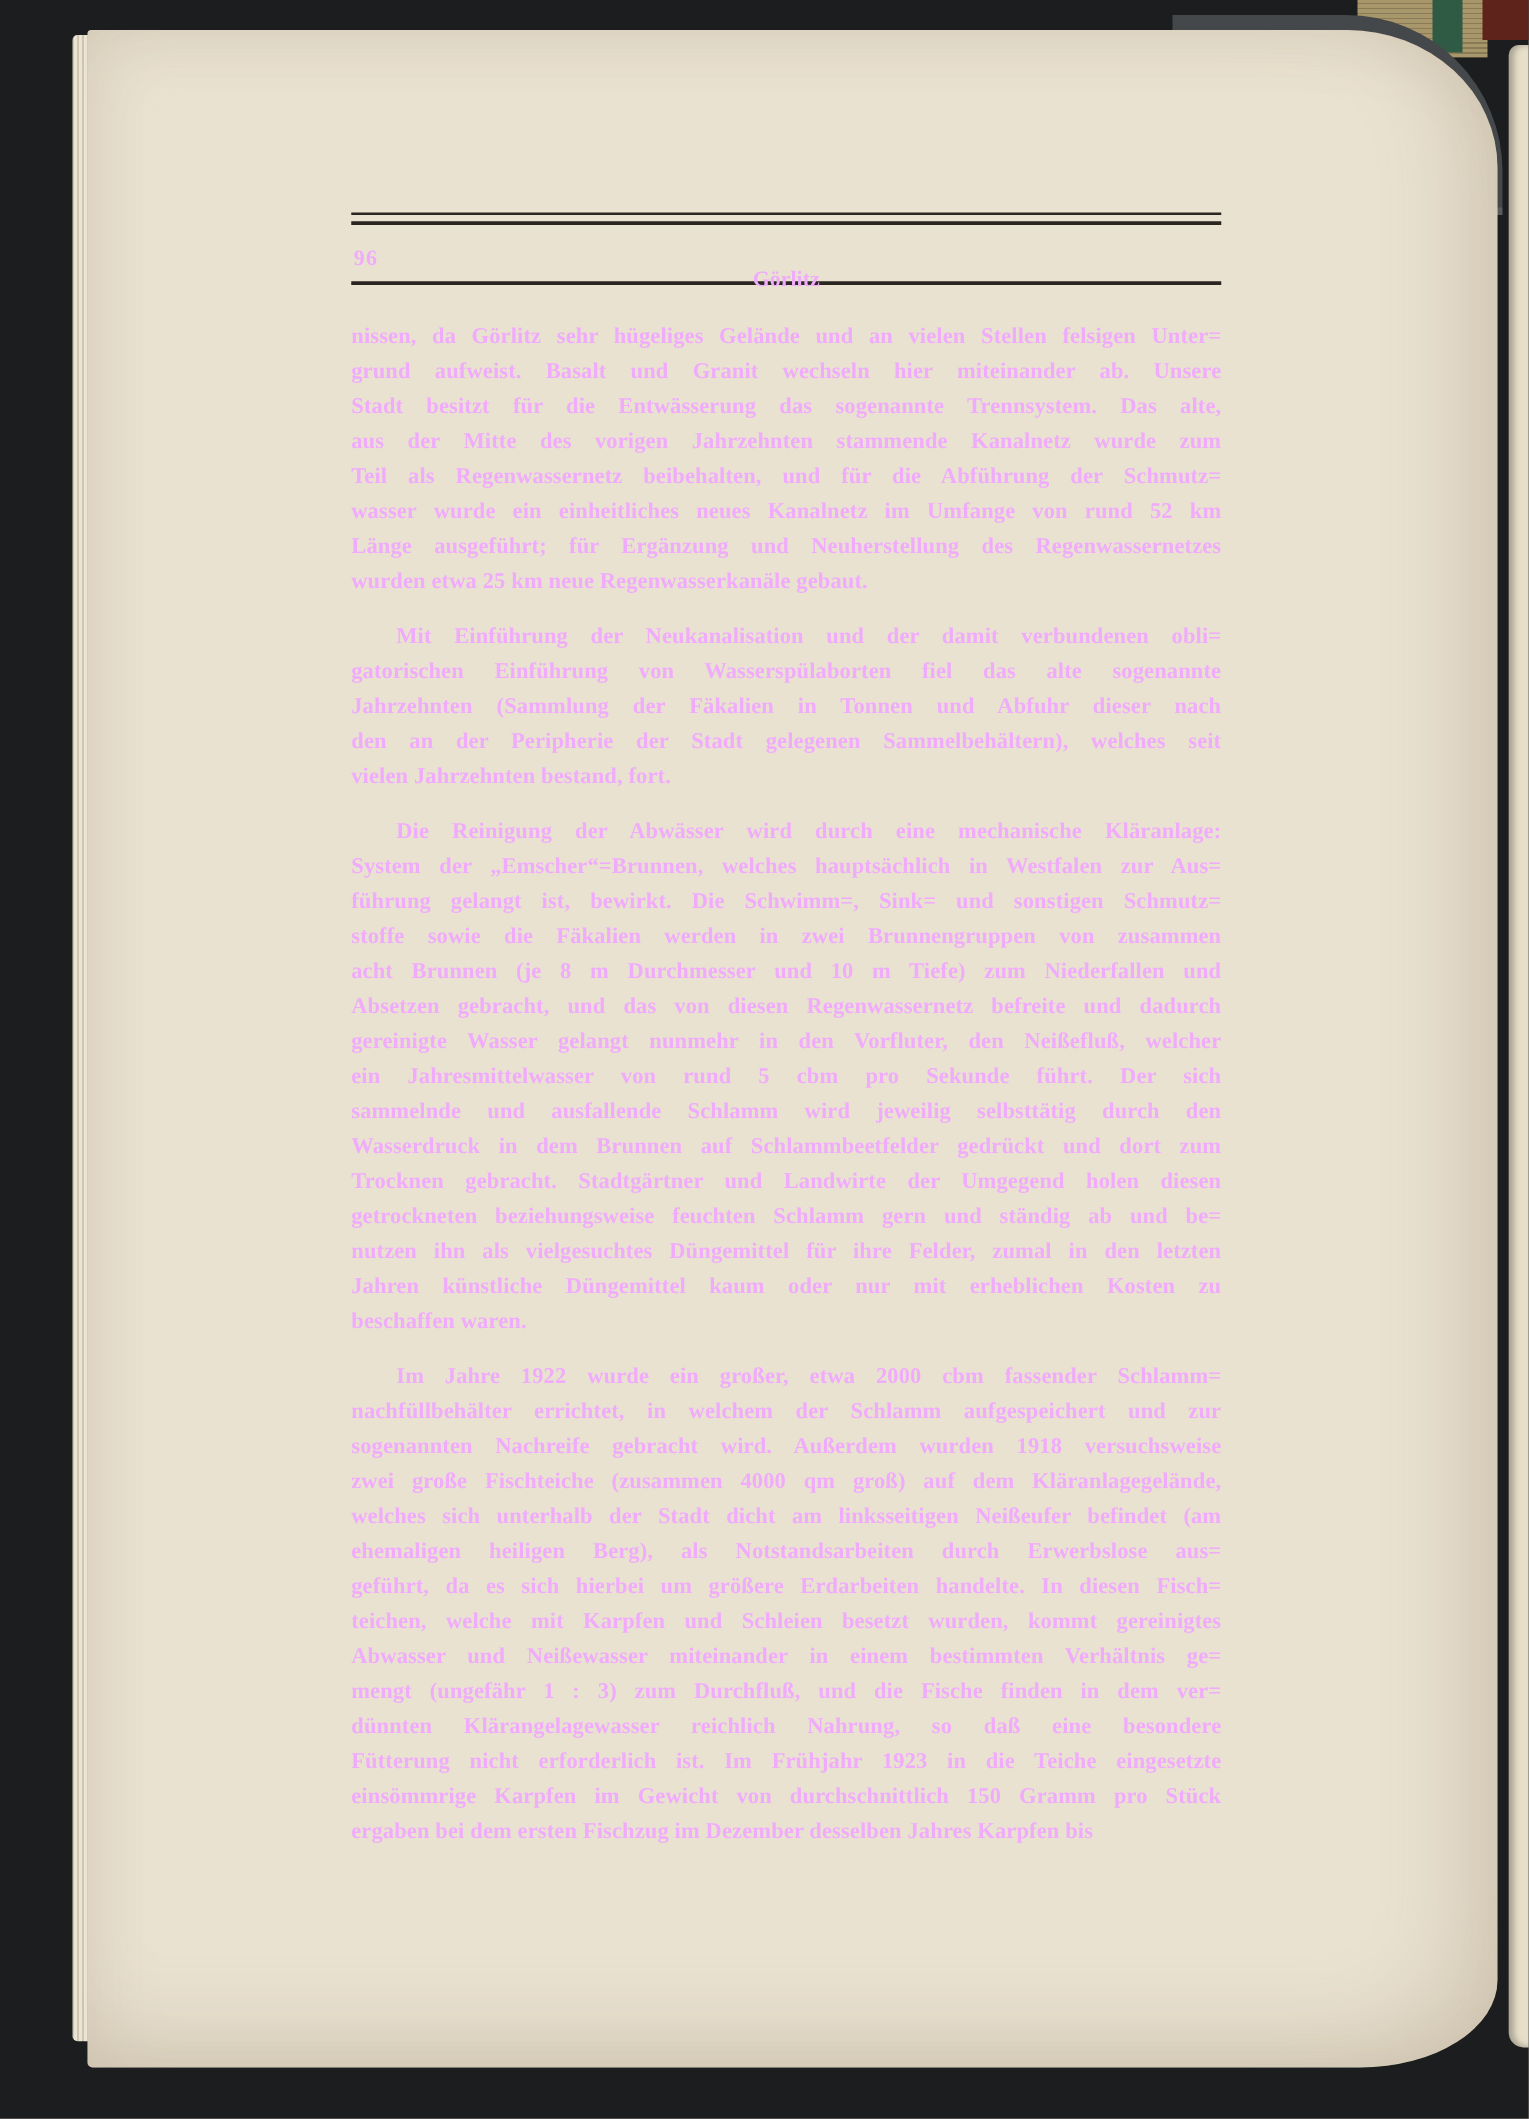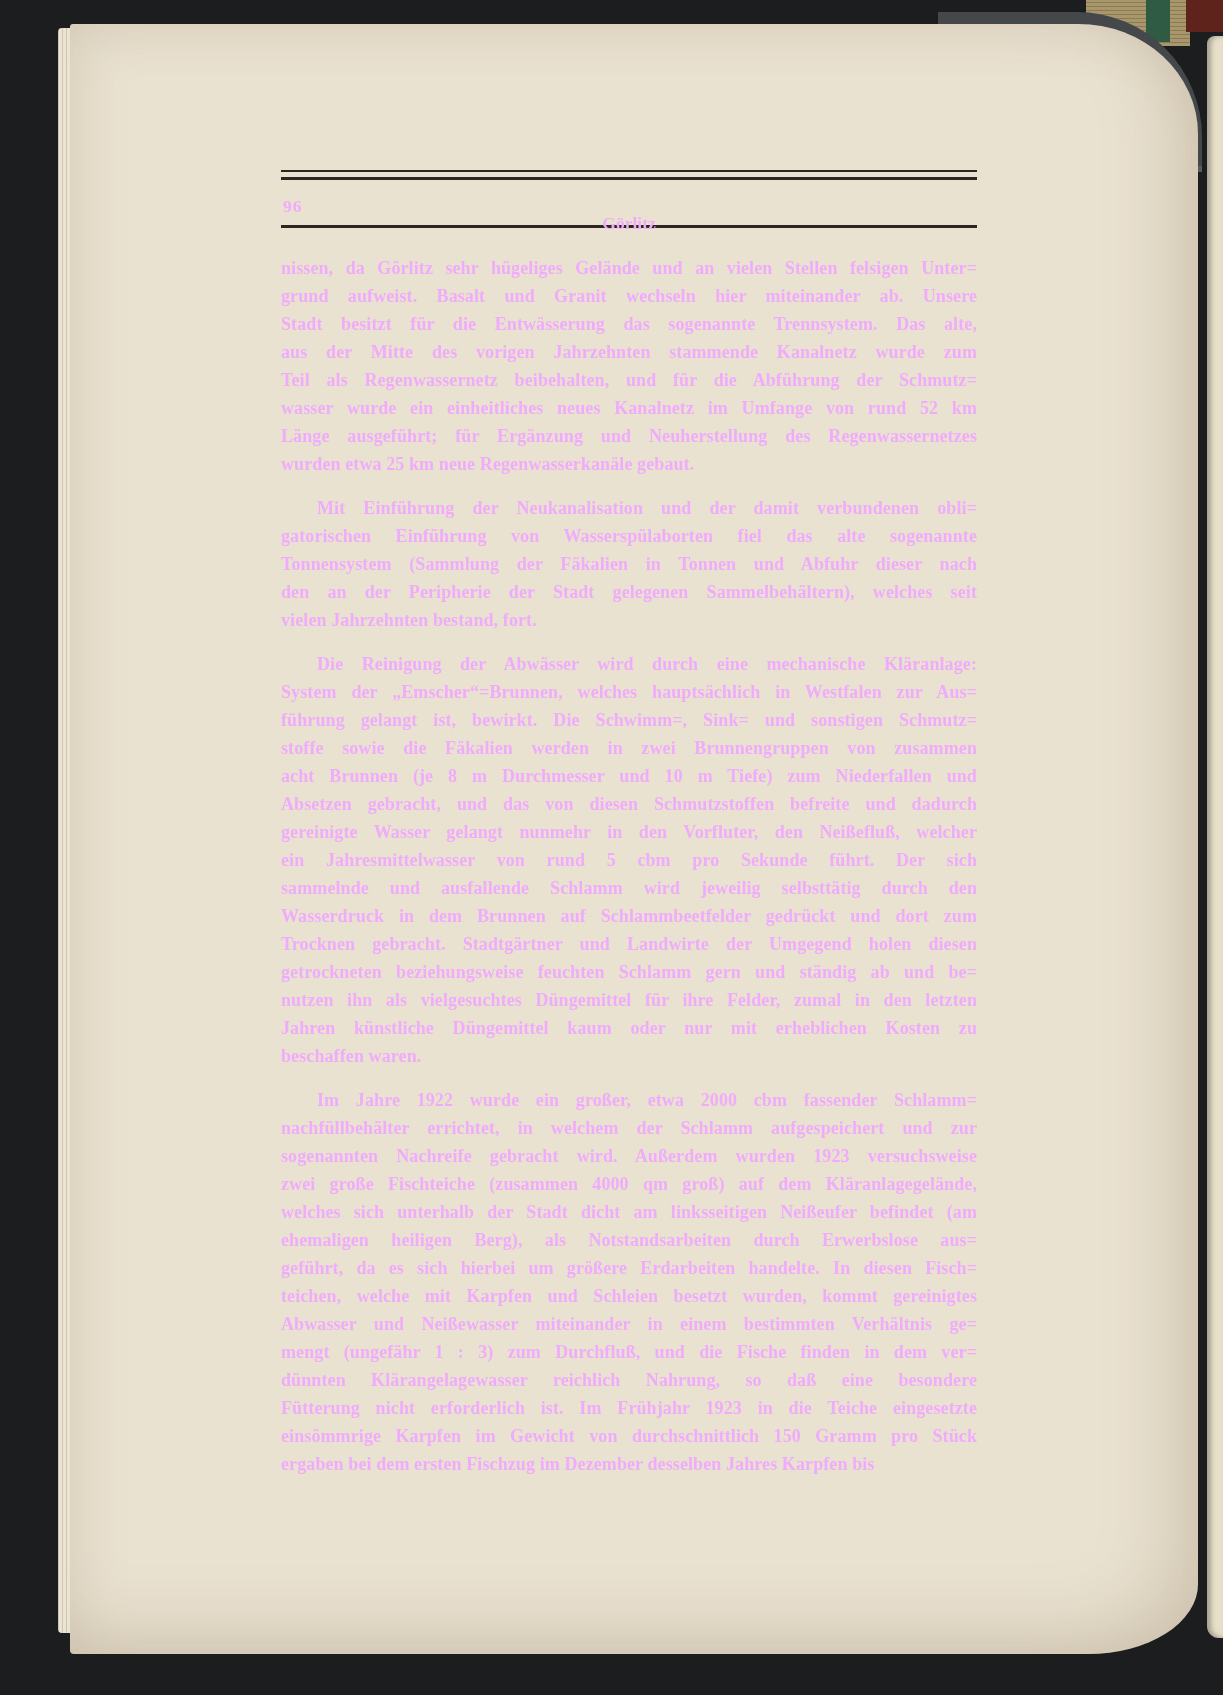--- a/index.html
+++ b/index.html
@@ -123,45 +123,45 @@
         <div class="line">Stadt besitzt für die Entwässerung das sogenannte Trennsystem. Das alte,</div>
         <div class="line">aus der Mitte des vorigen Jahrzehnten stammende Kanalnetz wurde zum</div>
         <div class="line">Teil als Regenwassernetz beibehalten, und für die Abführung der Schmutz=</div>
         <div class="line">wasser wurde ein einheitliches neues Kanalnetz im Umfange von rund 52 km</div>
         <div class="line">Länge ausgeführt; für Ergänzung und Neuherstellung des Regenwassernetzes</div>
         <div class="line last">wurden etwa 25 km neue Regenwasserkanäle gebaut.</div>
       </div>
       <div class="para">
         <div class="line indent">Mit Einführung der Neukanalisation und der damit verbundenen obli=</div>
         <div class="line">gatorischen Einführung von Wasserspülaborten fiel das alte sogenannte</div>
-        <div class="line">Tonnensystem (Sammlung der Fäkalien in Tonnen und Abfuhr dieser nach</div>
+        <div class="line">Jahrzehnten (Sammlung der Fäkalien in Tonnen und Abfuhr dieser nach</div>
         <div class="line">den an der Peripherie der Stadt gelegenen Sammelbehältern), welches seit</div>
         <div class="line last">vielen Jahrzehnten bestand, fort.</div>
       </div>
       <div class="para">
         <div class="line indent">Die Reinigung der Abwässer wird durch eine mechanische Kläranlage:</div>
         <div class="line">System der „Emscher“=Brunnen, welches hauptsächlich in Westfalen zur Aus=</div>
         <div class="line">führung gelangt ist, bewirkt. Die Schwimm=, Sink= und sonstigen Schmutz=</div>
         <div class="line">stoffe sowie die Fäkalien werden in zwei Brunnengruppen von zusammen</div>
         <div class="line">acht Brunnen (je 8 m Durchmesser und 10 m Tiefe) zum Niederfallen und</div>
-        <div class="line">Absetzen gebracht, und das von diesen Schmutzstoffen befreite und dadurch</div>
+        <div class="line">Absetzen gebracht, und das von diesen Regenwassernetz befreite und dadurch</div>
         <div class="line">gereinigte Wasser gelangt nunmehr in den Vorfluter, den Neißefluß, welcher</div>
         <div class="line">ein Jahresmittelwasser von rund 5 cbm pro Sekunde führt. Der sich</div>
         <div class="line">sammelnde und ausfallende Schlamm wird jeweilig selbsttätig durch den</div>
         <div class="line">Wasserdruck in dem Brunnen auf Schlammbeetfelder gedrückt und dort zum</div>
         <div class="line">Trocknen gebracht. Stadtgärtner und Landwirte der Umgegend holen diesen</div>
         <div class="line">getrockneten beziehungsweise feuchten Schlamm gern und ständig ab und be=</div>
         <div class="line">nutzen ihn als vielgesuchtes Düngemittel für ihre Felder, zumal in den letzten</div>
         <div class="line">Jahren künstliche Düngemittel kaum oder nur mit erheblichen Kosten zu</div>
         <div class="line last">beschaffen waren.</div>
       </div>
       <div class="para">
         <div class="line indent">Im Jahre 1922 wurde ein großer, etwa 2000 cbm fassender Schlamm=</div>
         <div class="line">nachfüllbehälter errichtet, in welchem der Schlamm aufgespeichert und zur</div>
-        <div class="line">sogenannten Nachreife gebracht wird. Außerdem wurden 1923 versuchsweise</div>
+        <div class="line">sogenannten Nachreife gebracht wird. Außerdem wurden 1918 versuchsweise</div>
         <div class="line">zwei große Fischteiche (zusammen 4000 qm groß) auf dem Kläranlagegelände,</div>
         <div class="line">welches sich unterhalb der Stadt dicht am linksseitigen Neißeufer befindet (am</div>
         <div class="line">ehemaligen heiligen Berg), als Notstandsarbeiten durch Erwerbslose aus=</div>
         <div class="line">geführt, da es sich hierbei um größere Erdarbeiten handelte. In diesen Fisch=</div>
         <div class="line">teichen, welche mit Karpfen und Schleien besetzt wurden, kommt gereinigtes</div>
         <div class="line">Abwasser und Neißewasser miteinander in einem bestimmten Verhältnis ge=</div>
         <div class="line">mengt (ungefähr 1 : 3) zum Durchfluß, und die Fische finden in dem ver=</div>
         <div class="line">dünnten Klärangelagewasser reichlich Nahrung, so daß eine besondere</div>
         <div class="line">Fütterung nicht erforderlich ist. Im Frühjahr 1923 in die Teiche eingesetzte</div>
         <div class="line">einsömmrige Karpfen im Gewicht von durchschnittlich 150 Gramm pro Stück</div>

